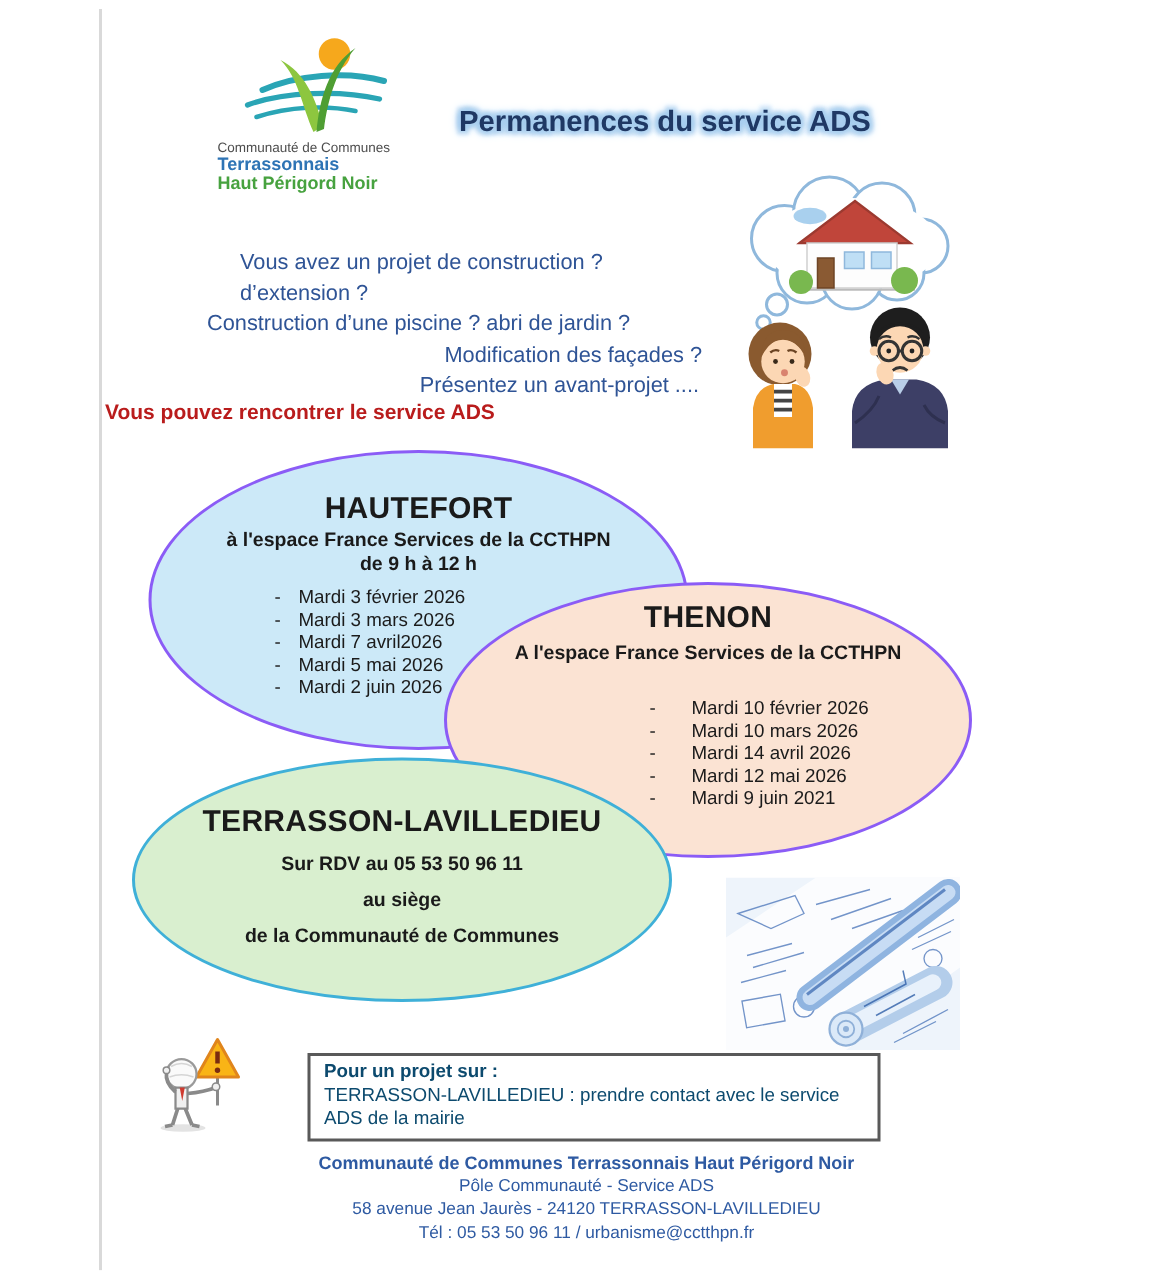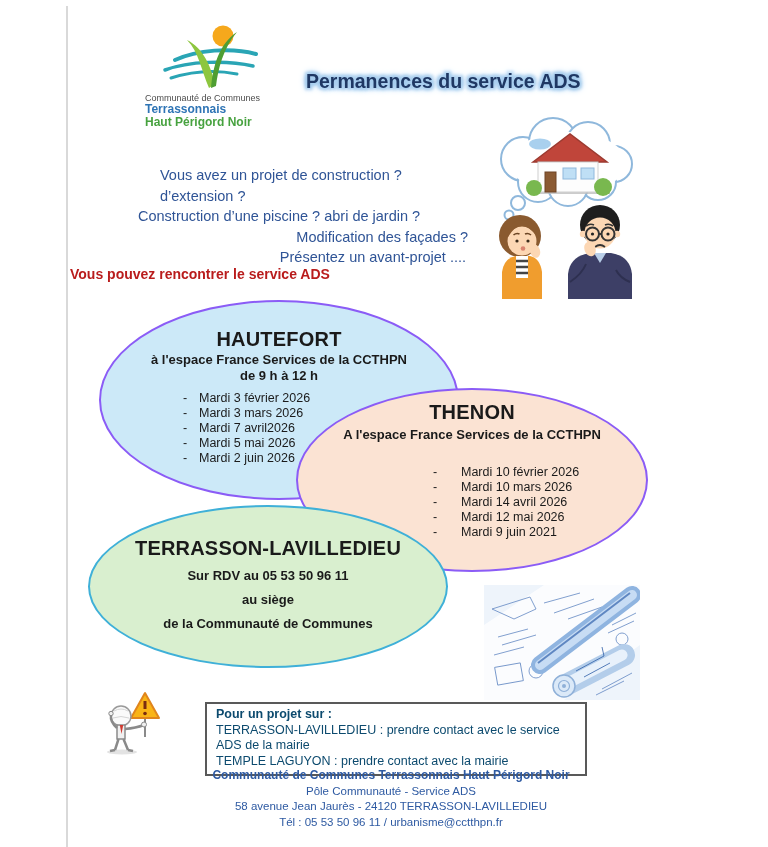--- a/index.html
+++ b/index.html
@@ -279,21 +279,20 @@
       <path d="M21 38 Q 32 37 40 34" stroke="#8a8a8a" stroke-width="2.5" fill="none"></path>
       <circle cx="40" cy="33.5" r="2.5" fill="#f0f0f0" stroke="#8a8a8a"></circle>
       <path d="M14.5 48 L11 59 M19.5 48 L24 59" stroke="#8a8a8a" stroke-width="2.5" fill="none"></path>
       <path d="M11 59 L6 60 M24 59 L29 60" stroke="#8a8a8a" stroke-width="2.5" fill="none"></path>
     </svg>
   </div>
 
   <div class="notice">
     <div class="nh">Pour un projet sur :</div>
     <div>TERRASSON-LAVILLEDIEU : prendre contact avec le service ADS de la mairie</div>
-    <div>TEMPLE LAGUYON : prendre contact avec la mairie</div>
   </div>
 
   <div class="footer">
     <div class="f1">Communauté de Communes Terrassonnais Haut Périgord Noir</div>
     <div>Pôle Communauté - Service ADS</div>
     <div>58 avenue Jean Jaurès - 24120 TERRASSON-LAVILLEDIEU</div>
     <div>Tél : 05 53 50 96 11 / urbanisme@cctthpn.fr</div>
   </div>
 </div>
 

